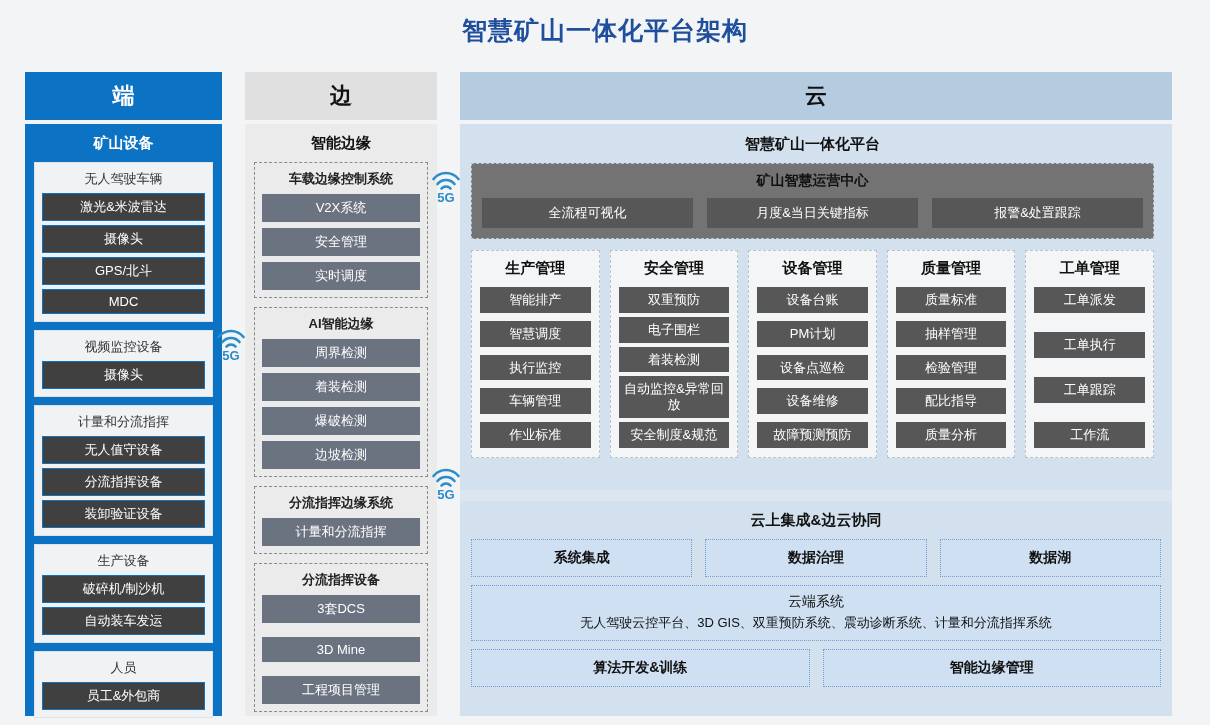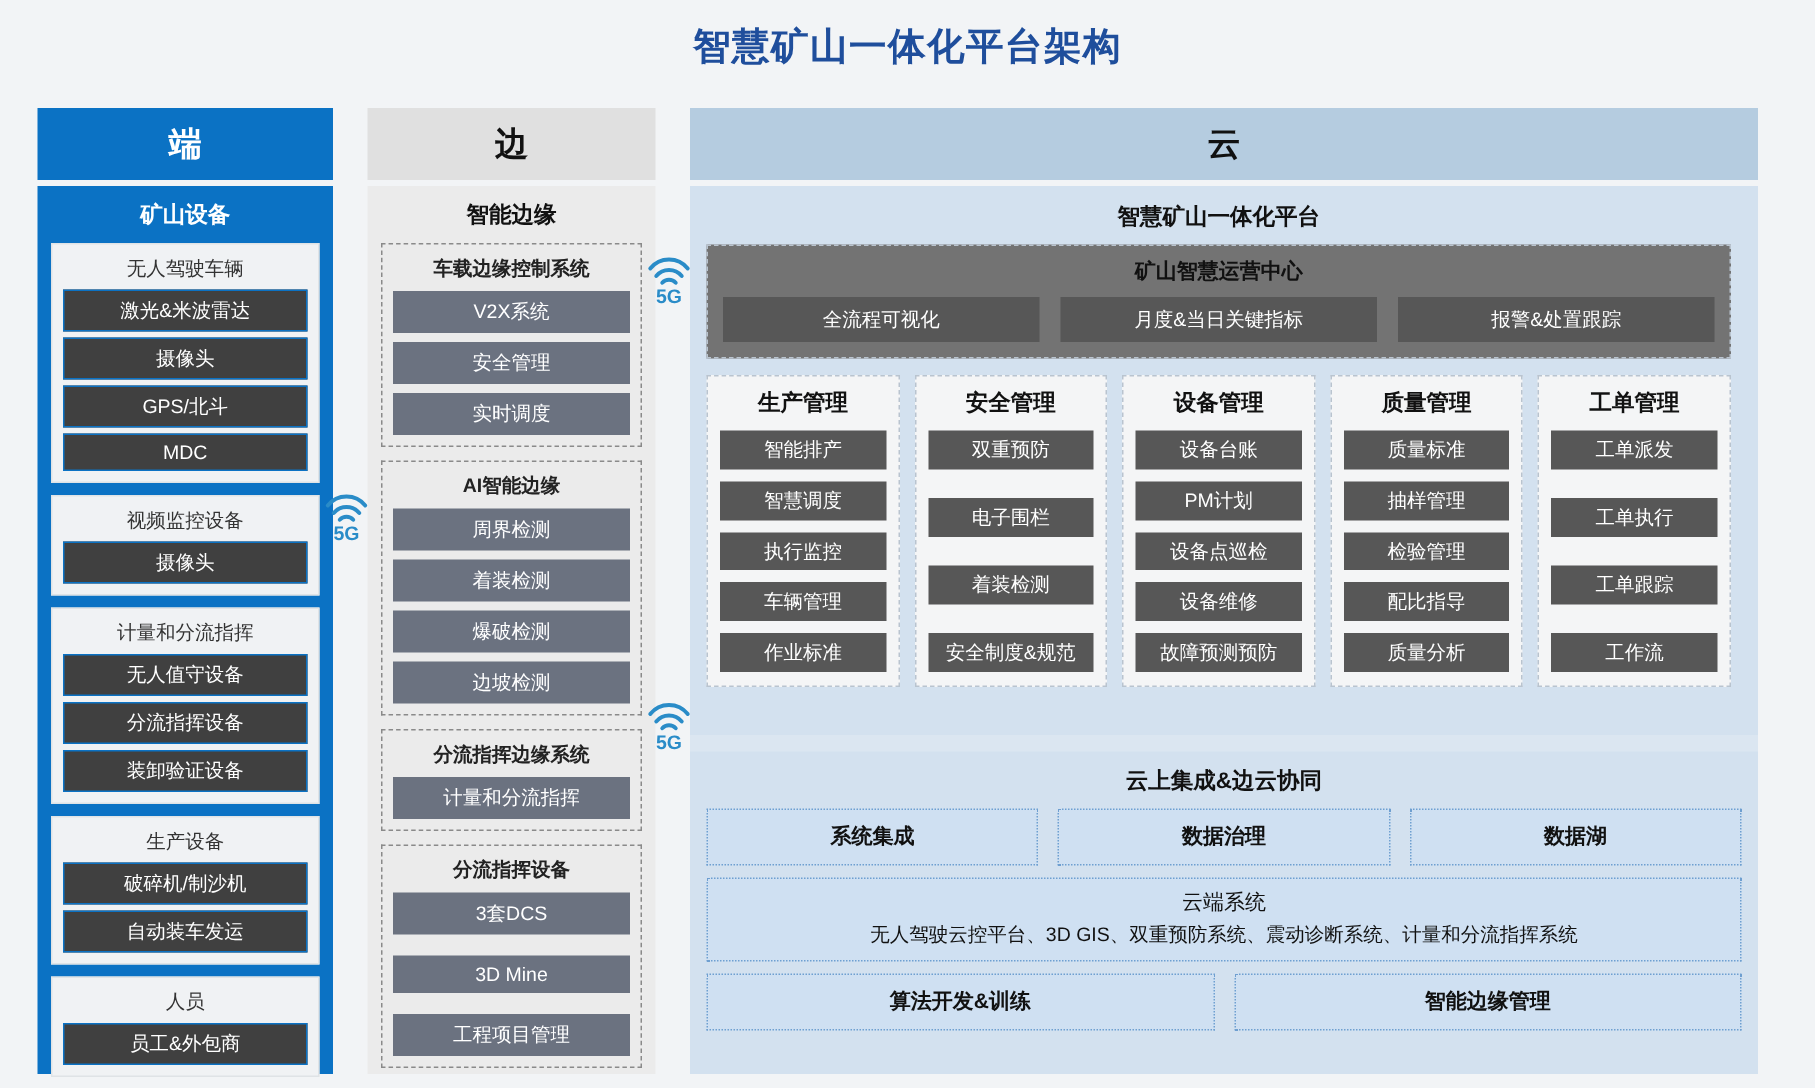--- a/index.html
+++ b/index.html
@@ -314,20 +314,21 @@
             <div class="mgmt-item">作业标准</div>
           </div>
         </div>
 
         <div class="mgmt-col">
           <div class="mgmt-title">安全管理</div>
           <div class="mgmt-items">
             <div class="mgmt-item">双重预防</div>
             <div class="mgmt-item">电子围栏</div>
             <div class="mgmt-item">着装检测</div>
+            <div class="mgmt-item">自动监控&amp;异常回放</div>
             <div class="mgmt-item">安全制度&amp;规范</div>
           </div>
         </div>
 
         <div class="mgmt-col">
           <div class="mgmt-title">设备管理</div>
           <div class="mgmt-items">
             <div class="mgmt-item">设备台账</div>
             <div class="mgmt-item">PM计划</div>
             <div class="mgmt-item">设备点巡检</div>

